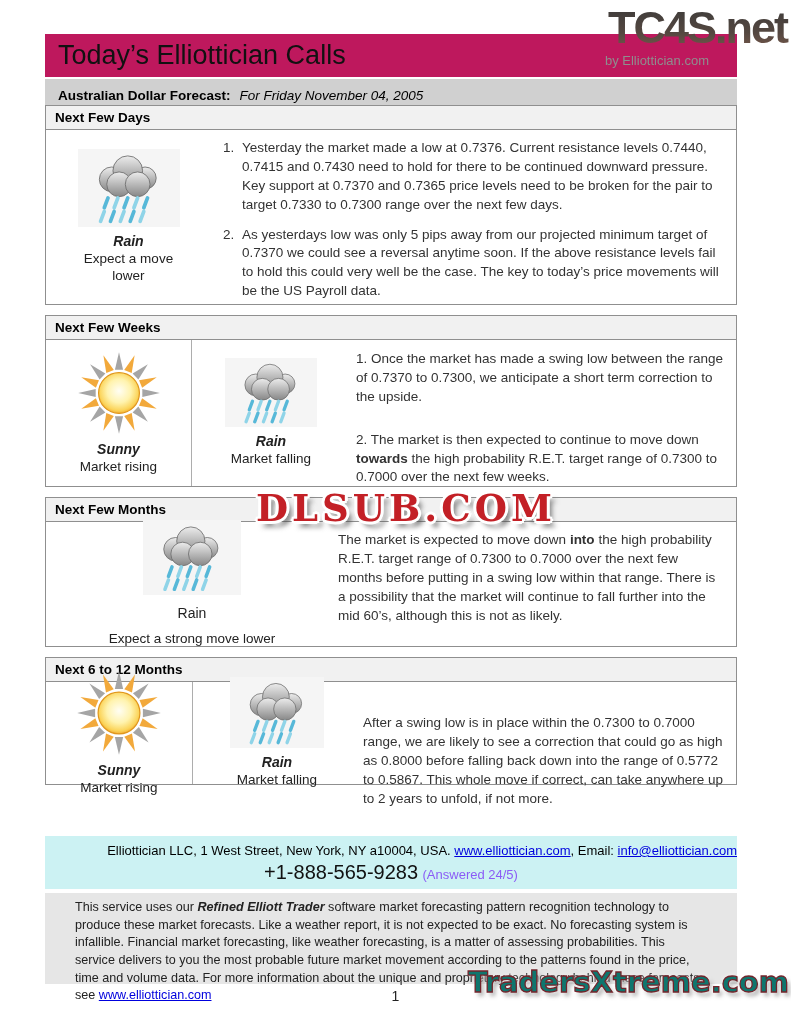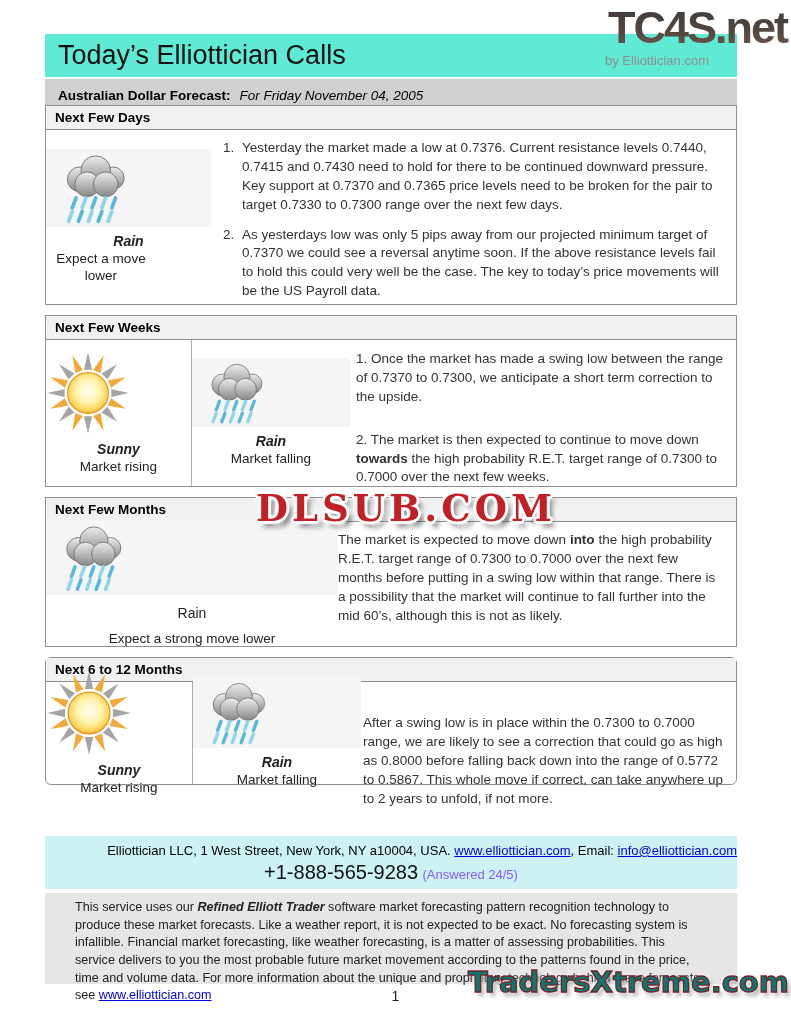--- a/index.html
+++ b/index.html
@@ -6,32 +6,32 @@
   body{
     width:791px;height:1024px;position:relative;background:#fff;
     font-family:"Liberation Sans", sans-serif;color:#333;overflow:hidden;
   }
   .abs{position:absolute;}
   .col{left:45px;width:692px;}
 
   
   #logo-block{right:2px;top:2px;text-align:right;z-index:6;}
   #logo-byline{color:#8e8e8e;font-size:13px;margin-top:0;padding-right:80px;}
-  #title-bar{top:34px;height:43px;background:#5eead4;display:flex;align-items:center;z-index:1;}
+  #title-bar{top:34px;height:43px;background:#be185d;display:flex;align-items:center;z-index:1;}
   #page-title{font-size:27px;color:#111;padding-left:13px;letter-spacing:0;}
   #forecast-bar{top:79px;height:33px;background:#d0d0d0;display:flex;align-items:center;font-size:13.5px;color:#000;}
   #forecast-label{font-weight:bold;padding-left:13px;}
   #forecast-date{font-style:italic;padding-left:9px;}
 
   
   .section{border:1px solid #8f8f8f;box-sizing:border-box;background:#fff;}
   .sec-header{background:#f1f1f1;border-bottom:1px solid #8f8f8f;height:24px;box-sizing:border-box;
     display:flex;align-items:center;font-weight:bold;font-size:13.5px;color:#000;padding-left:9px;}
   .sec-body{display:flex;height:calc(100% - 24px);box-sizing:border-box;}
-  .icon-col{display:flex;flex-direction:column;justify-content:center;text-align:center;}
+  .icon-col{display:flex;flex-direction:column;align-items:center;justify-content:center;text-align:center;}
   .cond{font-weight:bold;font-style:italic;font-size:14px;color:#222;margin-top:6px;}
   .cond.plain{font-weight:normal;font-style:normal;margin-top:10px;}
   .capt{font-size:13.5px;color:#222;margin-top:2px;line-height:1.25;}
   .capt.plain{margin-top:10px;}
   .txt{font-size:13.5px;line-height:1.40;color:#333;}
   .rain-wrap{background:#f5f5f5;padding:3px 9px;}
   .vline{border-right:1px solid #adadad;}
 
   #section-days{top:105px;height:200px;}
   #section-days .icon-col{width:165px;}
@@ -43,21 +43,21 @@
   #section-weeks .c1{width:145px;}
   #section-weeks .c2{width:158px;}
   #section-weeks .txt{flex:1;padding:10px 12px 0 6px;}
   #section-weeks .p1{margin:0 0 24px 0;}
   #section-weeks .p2{margin:0;}
 
   #section-months{top:497px;height:150px;}
   #section-months .icon-col{width:292px;}
   #section-months .txt{flex:1;padding:9px 12px 0 0;}
 
-  #section-year{top:657px;height:128px;border-radius:6px;}
+  #section-year{top:657px;height:128px;}
   #section-year .c1{width:146px;}
   #section-year .c2{width:168px;}
   #section-year .txt{flex:1;padding:32px 12px 0 2px;}
 
   
   #footer-band{top:836px;height:53px;background:#ccf2f3;text-align:center;box-sizing:border-box;padding-top:7px;}
   #footer-address{font-size:13px;color:#000;text-align:right;}
   a.lnk{color:#0000dd;text-decoration:underline;cursor:pointer;}
   #footer-phone-line{margin-top:3px;}
   #footer-phone{font-size:20px;color:#111;}

